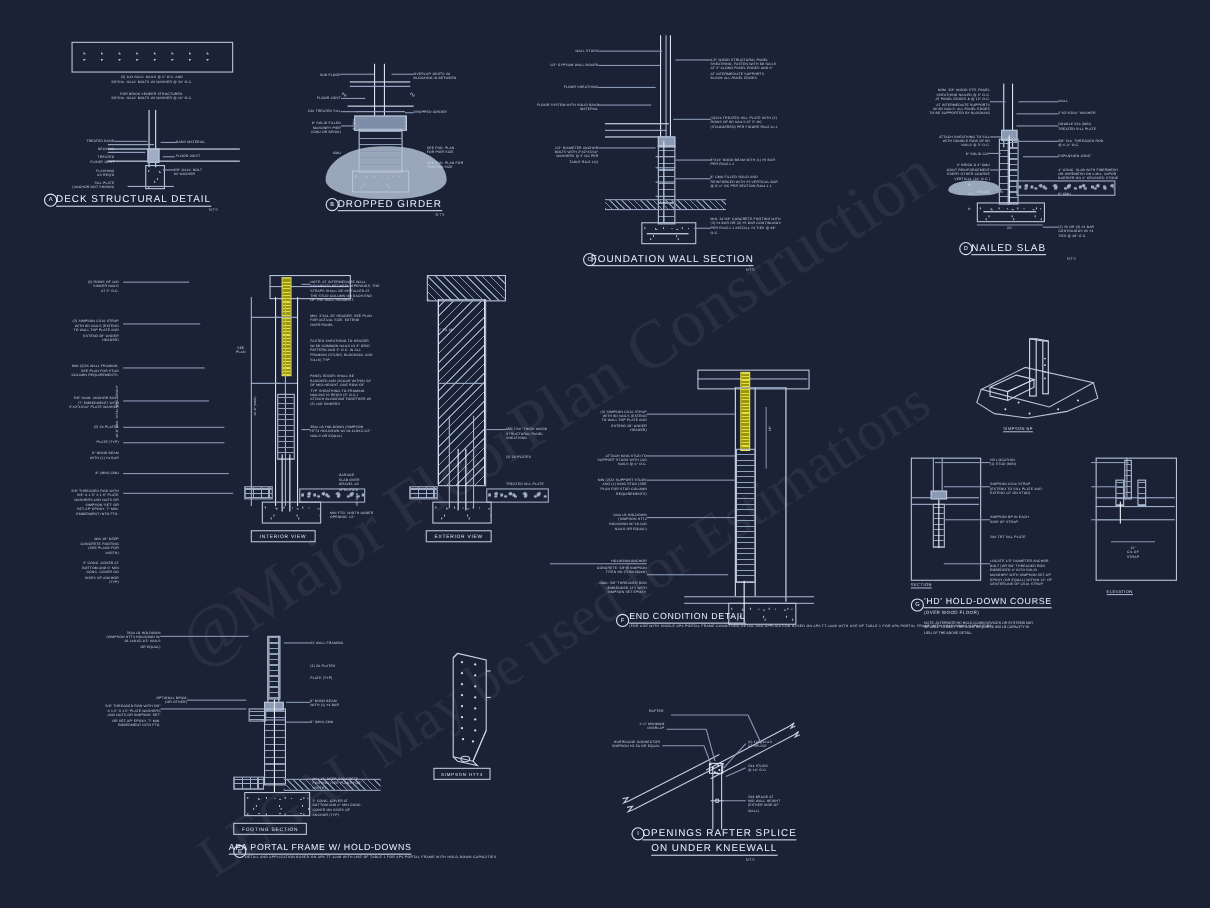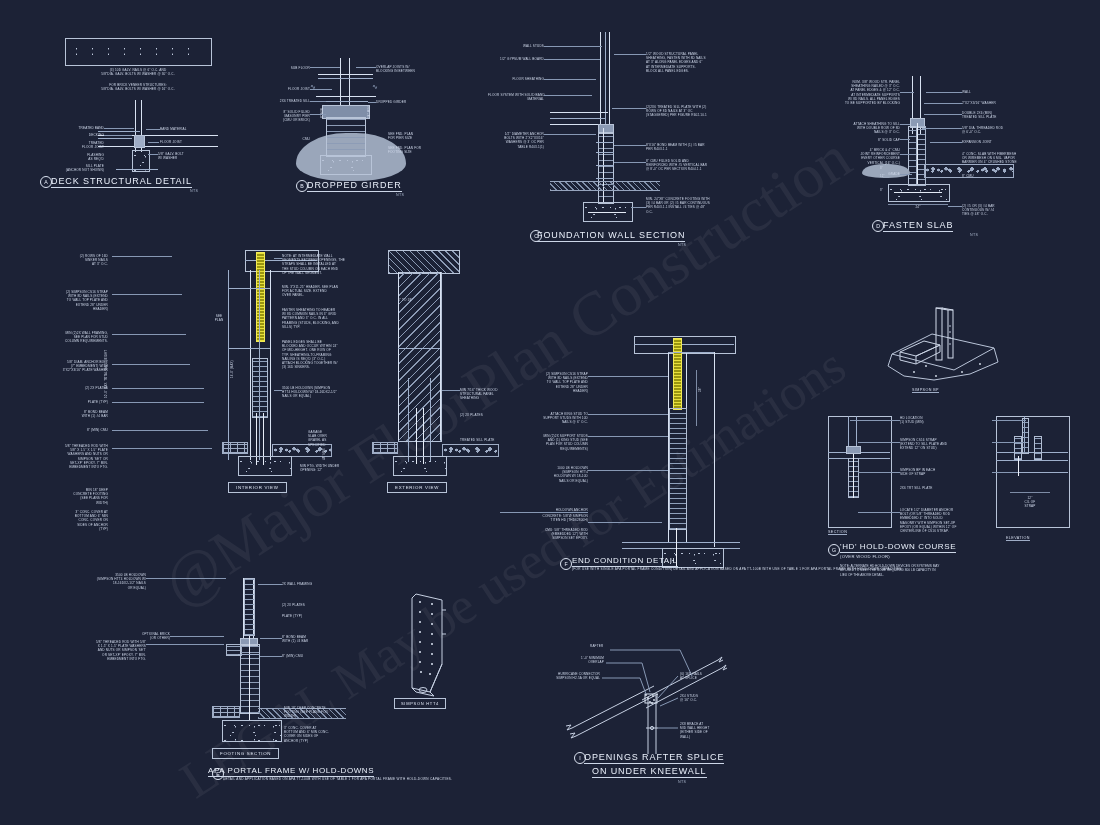--- a/index.html
+++ b/index.html
@@ -298,21 +298,21 @@
     <div class="ln h" style="left:100px;top:86px;width:10px;background:#8798b4;"></div>
     <div class="ln h" style="left:100px;top:106px;width:12px;background:#8798b4;"></div>
     <div class="ln h" style="left:126px;top:24px;width:36px;background:#8798b4;"></div>
     <div class="ln h" style="left:124px;top:35px;width:38px;background:#8798b4;"></div>
     <div class="ln h" style="left:124px;top:46px;width:38px;background:#8798b4;"></div>
     <div class="ln h" style="left:122px;top:60px;width:40px;background:#8798b4;"></div>
     <div class="ln h" style="left:130px;top:74px;width:32px;background:#8798b4;"></div>
     <div class="ln h" style="left:148px;top:138px;width:14px;background:#8798b4;"></div>
 
     <div class="bub" style="left:72px;top:152px;">D</div>
-    <div class="tname" style="left:83px;top:152px;">FASTEN SLAB</div>
+    <div class="tname" style="left:83px;top:152px;">NAILED SLAB</div>
     <div class="nts" style="left:170px;top:165px;">NTS</div>
   </div>
 
   <div class="det" style="left:110px;top:248px;width:360px;height:320px;">
 
     <div class="box" style="position:absolute;left:135px;top:2px;width:72px;height:20px;"></div>
     <div class="ln h" style="left:135px;top:12px;width:72px;"></div>
     <div class="strap" style="position:absolute;left:146px;top:4px;width:7px;height:88px;"></div>
     <div class="ln v lw" style="left:140px;top:22px;height:190px;"></div>
     <div class="ln v lw" style="left:160px;top:22px;height:190px;"></div>

